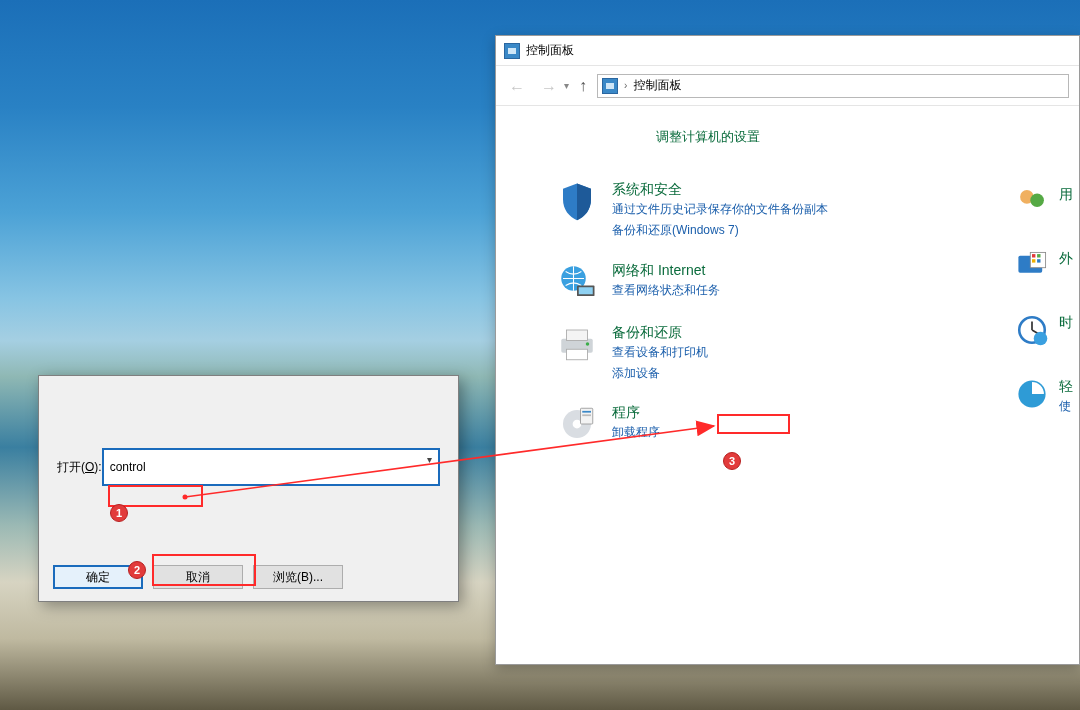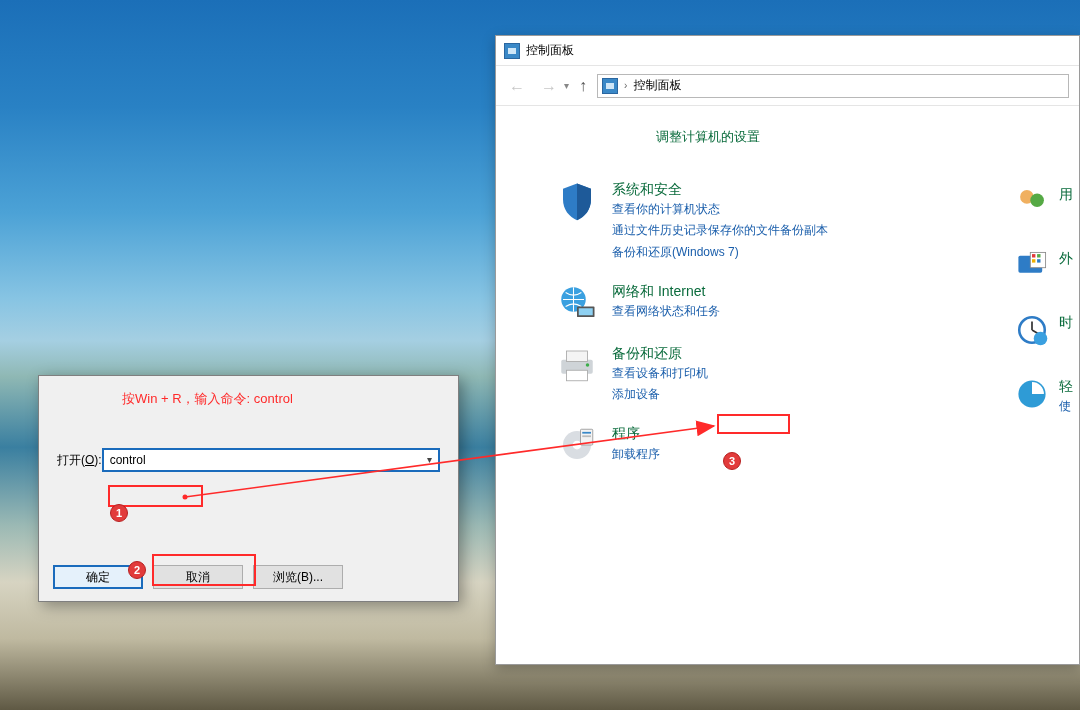--- a/index.html
+++ b/index.html
@@ -163,21 +163,21 @@
   }
   .run-desc { font-size: 12px; color:#222; line-height: 1.6; width: 310px; }
   .run-open-row {
     margin-top: 22px;
     display: flex; align-items: center; 
   }
   .run-open-label { font-size: 12px; }
   .run-open-label u { text-decoration: underline; }
   .combo {
     flex: 1;
-    height: 24px;
+    height: 38px;
     border: 2px solid #1a6bbc;
     background: #fff;
     display: flex; align-items: flex-start;
     position: relative;
   }
   .combo input {
     border: none; outline: none; width: 100%; height: 100%;
     padding: 0 22px 0 6px; font-size: 12px; font-family: inherit;
   }
   .combo .chev {
@@ -236,21 +236,20 @@
     <div class="cp-heading">调整计算机的设置</div>
     <div class="cp-categories">
 
       <div class="cat">
         <svg class="cat-icon" viewBox="0 0 48 48">
           <path d="M24 4 L40 10 V22 C40 34 33 42 24 46 C15 42 8 34 8 22 V10 Z" fill="#2e7cc6"></path>
           <path d="M24 4 L40 10 V22 C40 34 33 42 24 46 Z" fill="#1e5a99"></path>
         </svg>
         <div class="cat-body">
           <span class="cat-title">系统和安全</span>
-          <span class="cat-link">查看你的计算机状态</span>
           <span class="cat-link">通过文件历史记录保存你的文件备份副本</span>
           <span class="cat-link">备份和还原(Windows 7)</span>
         </div>
       </div>
 
       <div class="cat">
         <svg class="cat-icon" viewBox="0 0 48 48">
           <circle cx="20" cy="20" r="14" fill="#3aa0e0"></circle>
           <path d="M8 20 h24 M20 6 v28 M11 12 q9 6 18 0 M11 28 q9 -6 18 0" stroke="#fff" stroke-width="1.2" fill="none"></path>
           <rect x="24" y="28" width="20" height="12" rx="1" fill="#555"></rect>
@@ -327,21 +326,20 @@
       <path d="M20 20 L20 6 A14 14 0 0 1 34 20 Z" fill="#fff"></path>
     </svg>
     <div class="cat-body">
       <span class="cat-title">轻</span>
       <span class="cat-link">使</span>
     </div>
   </div>
 </div>
 
 <div class="run-dialog">
-  <span class="run-hint">按Win + R，输入命令: control</span>
   <div class="run-body">
     <div class="run-open-row">
       <span class="run-open-label">
         <span>打开(</span><u>O</u><span>):</span>
       </span>
       <div class="combo">
         <input type="text" value="control" style="">
         <span class="chev">▾</span>
       </div>
     </div>

